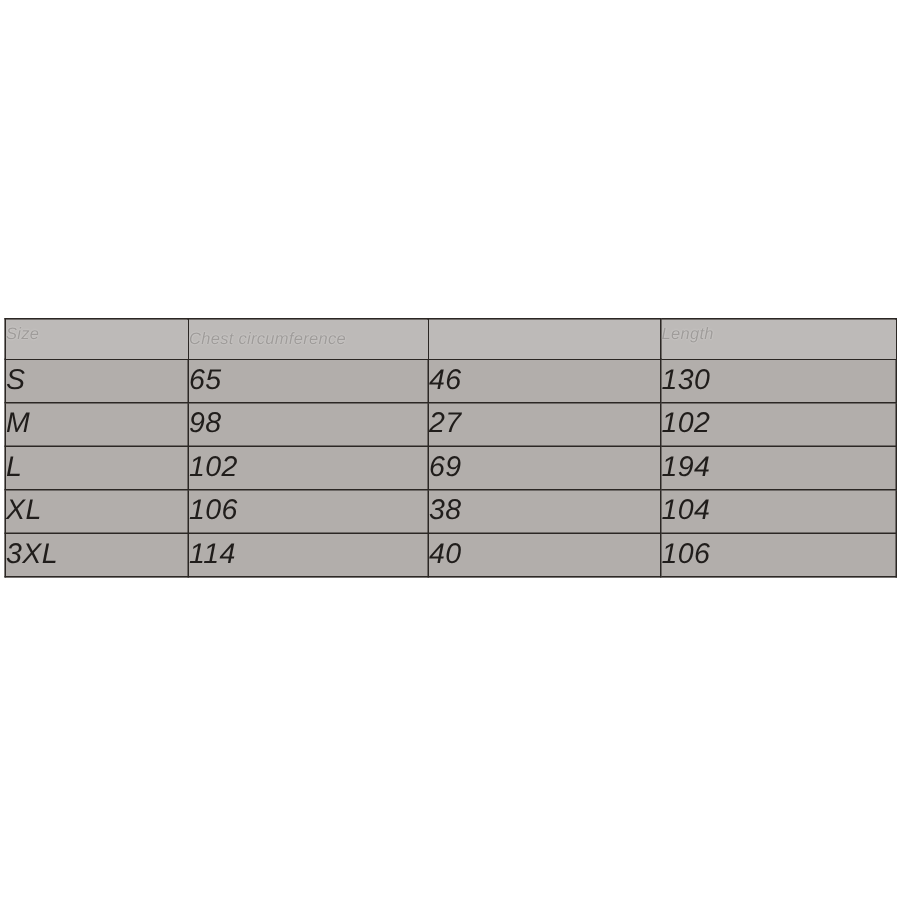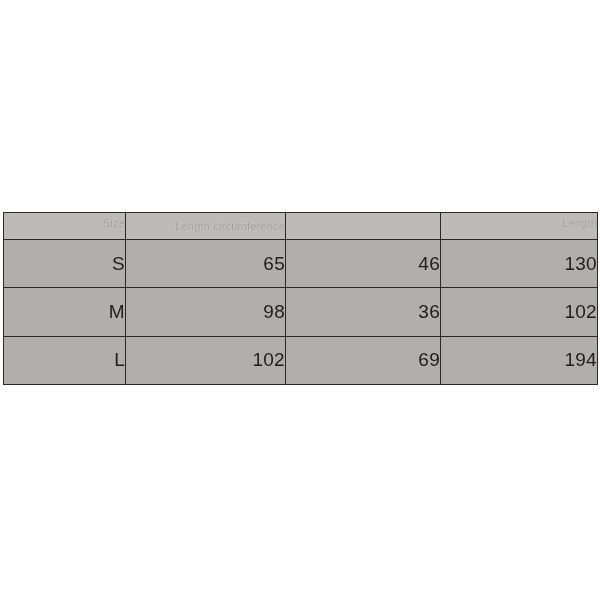--- a/index.html
+++ b/index.html
@@ -27,24 +27,25 @@
     width: 100%;
     height: 100%;
     border-collapse: collapse;
     table-layout: fixed;
     background: #b2aeab;
   }
 
   table.size-chart td,
   table.size-chart th {
     border: 1px solid #2b2724;
-    text-align: right;
+    text-align: left;
     vertical-align: middle;
     padding: 0;
     margin: 0;
+    font-style: italic;
   }
 
   
   col.c-size   { width: 122px; }
   col.c-chest  { width: 160px; }
   col.c-sleeve { width: 155px; }
   col.c-length { width: 157px; }
 
   
   tr.chart-header th {
@@ -102,45 +103,57 @@
       <col class="c-sleeve">
       <col class="c-length">
     </colgroup>
     <thead>
       <tr class="chart-header">
         <th>
           <span class="hdr-faint">Size</span>
           <span class="hdr-ghost">&nbsp;</span>
         </th>
         <th>
-          <span class="hdr-faint">Length circumference</span>
+          <span class="hdr-faint">Chest circumference</span>
         </th>
         <th>
           <span class="hdr-bleached"></span>
         </th>
         <th>
           <span class="hdr-faint">Length</span>
           <span class="hdr-ghost">&nbsp;</span>
         </th>
       </tr>
     </thead>
     <tbody>
       <tr class="chart-row">
         <td>S</td>
         <td>65</td>
         <td>46</td>
         <td>130</td>
       </tr>
       <tr class="chart-row">
         <td>M</td>
         <td>98</td>
-        <td>36</td>
+        <td>27</td>
         <td>102</td>
       </tr>
       <tr class="chart-row">
         <td>L</td>
         <td>102</td>
         <td>69</td>
         <td>194</td>
       </tr>
+      <tr class="chart-row">
+        <td>XL</td>
+        <td>106</td>
+        <td>38</td>
+        <td>104</td>
+      </tr>
+      <tr class="chart-row">
+        <td>3XL</td>
+        <td>114</td>
+        <td>40</td>
+        <td>106</td>
+      </tr>
     </tbody>
   </table>
 </div>
 
 </body></html>

